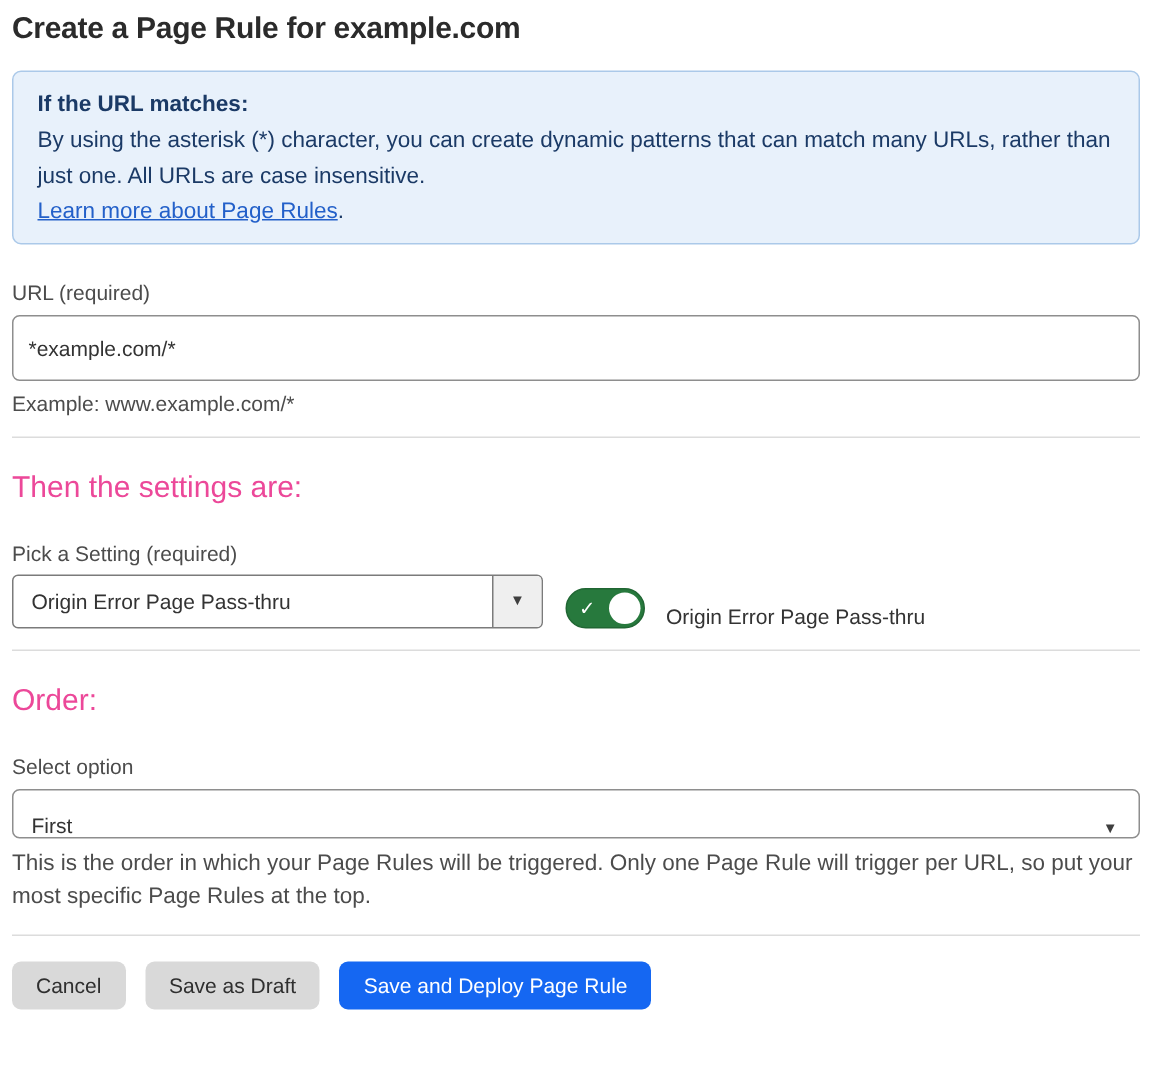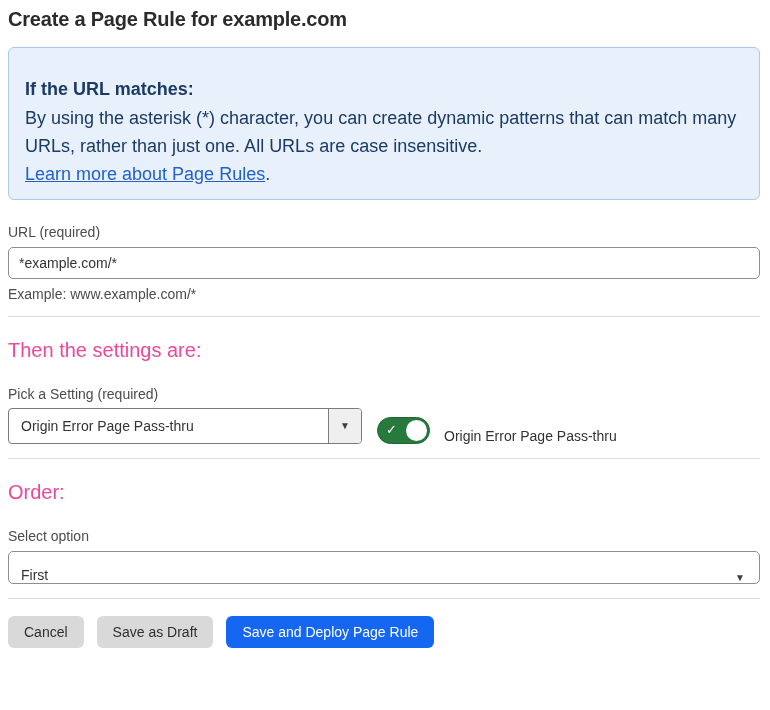--- a/index.html
+++ b/index.html
@@ -3,28 +3,28 @@
 <meta charset="utf-8">
 <style>
   * { margin:0; padding:0; box-sizing:border-box; }
   html, body { width:770px; height:710px; background:#ffffff;
     font-family:"Liberation Sans","DejaVu Sans",sans-serif; color:#333; }
   .page { width:770px; height:710px; padding:8px 10px 12px 8px; overflow:hidden; }
 
   .title { font-size:20px; font-weight:700; color:#2b2b2b; letter-spacing:-0.2px; line-height:1.15; }
 
   .info-box { margin-top:16px; background:#e8f1fb; border:1px solid #abc9e9; border-radius:6px;
-    padding:28px 16px 10px; color:#1b3a66; font-size:18px; line-height:1.55; }
+    padding:10px 16px 10px; color:#1b3a66; font-size:15px; line-height:1.55; }
   .info-heading { font-weight:700; }
   .info-body { margin-top:1px; }
   .info-link { color:#2360c9; text-decoration:underline; cursor:pointer; }
   .info-link-suffix { color:#1b3a66; }
 
   .field-label { margin-top:24px; font-size:14px; color:#4c4c4c; }
-  .text-input { display:block; margin-top:7px; width:100%; height:32px; border:1px solid #8e8e8e;
+  .text-input { display:block; margin-top:7px; width:100%; height:44px; border:1px solid #8e8e8e;
     border-radius:5px; padding:0 10px; font-size:14px; color:#333; font-family:inherit; background:#fff; }
   .helper { margin-top:7px; font-size:14px; color:#4c4c4c; }
 
   .divider { border:none; border-top:1px solid #dcdcdc; margin:14px 0 0; }
 
   .section-heading { margin-top:22px; font-size:20px; font-weight:400; color:#ec4899; }
 
   .setting-row { margin-top:6px; display:flex; align-items:flex-end; }
   .dropdown { display:flex; width:354px; height:36px; border:1px solid #7b7b7b; border-radius:4px;
     overflow:hidden; background:#fff; cursor:pointer; }
@@ -100,20 +100,21 @@
 
   <div class="section-heading">Order:</div>
 
   <div class="field-label">Select option</div>
 
   <div class="select">
     <span>First</span>
     <span class="chev">▼</span>
   </div>
 
+  <div class="order-helper">This is the order in which your Page Rules will be triggered. Only one Page Rule will trigger per URL, so put your most specific Page Rules at the top.</div>
 
   <hr class="divider">
 
   <div class="footer">
     <button class="btn btn-gray">Cancel</button>
     <button class="btn btn-gray">Save as Draft</button>
     <button class="btn btn-blue">Save and Deploy Page Rule</button>
   </div>
 
 </div>

